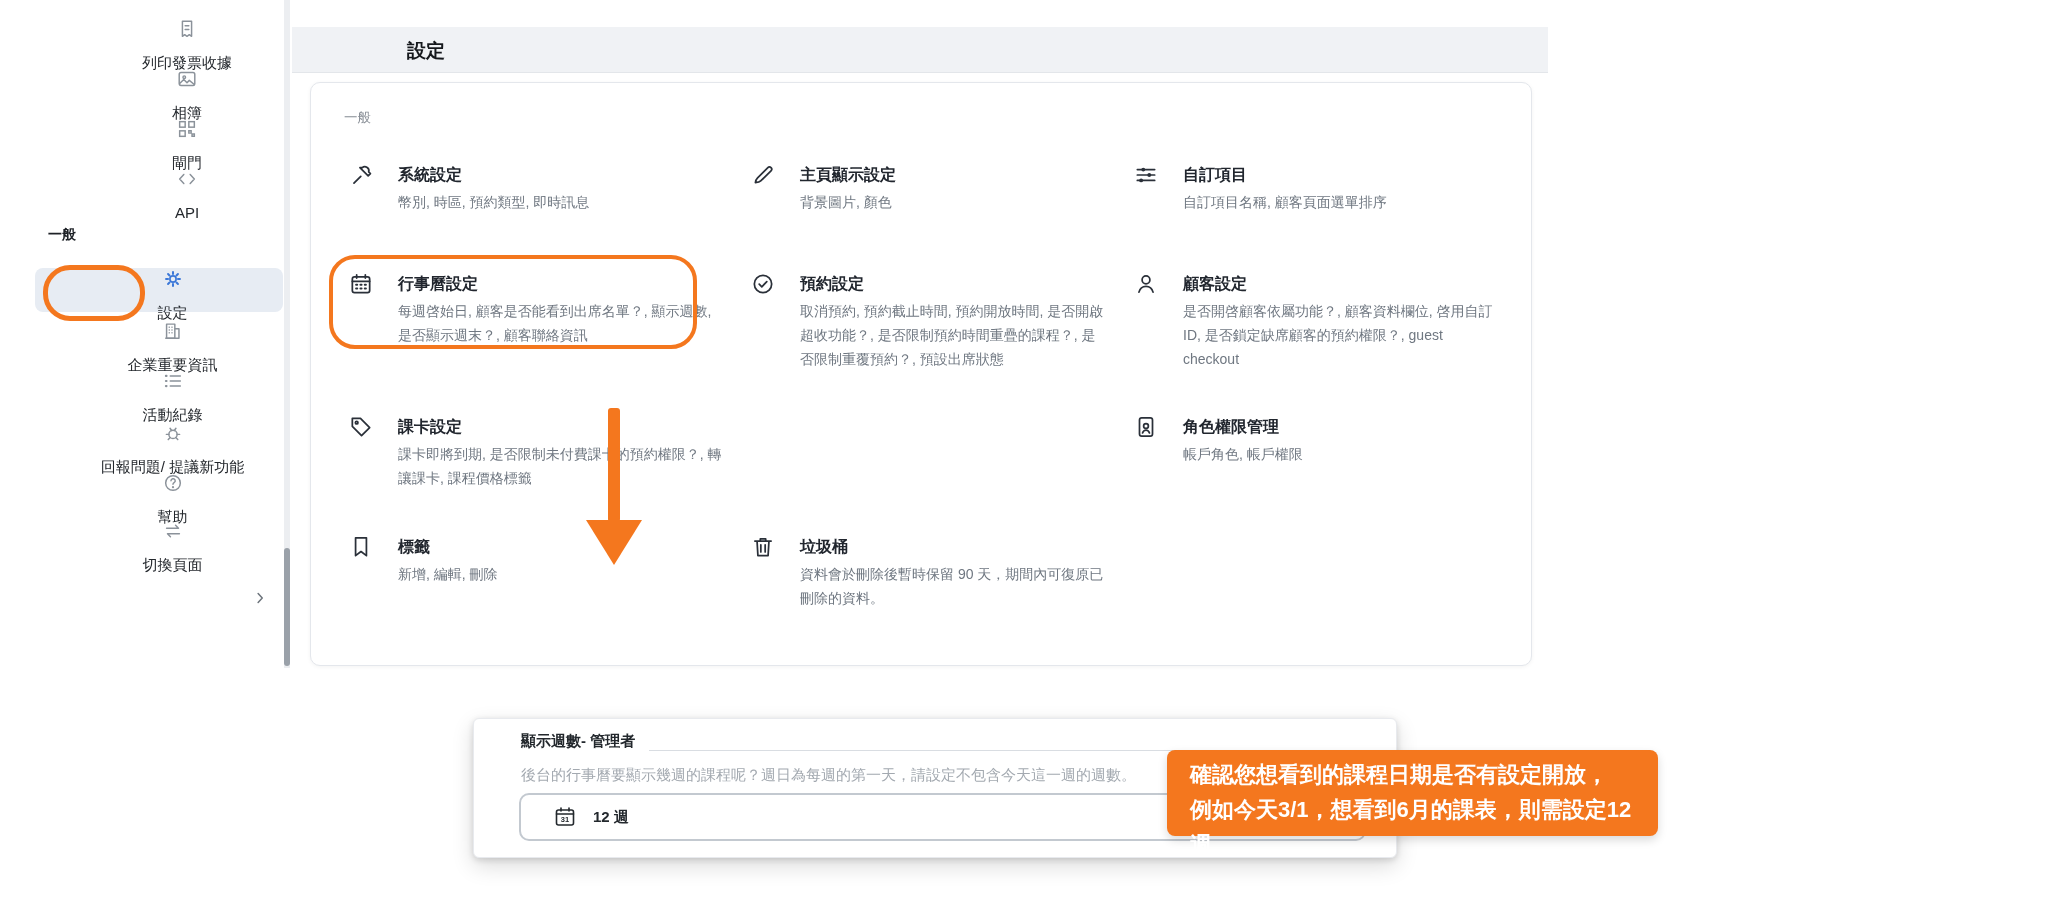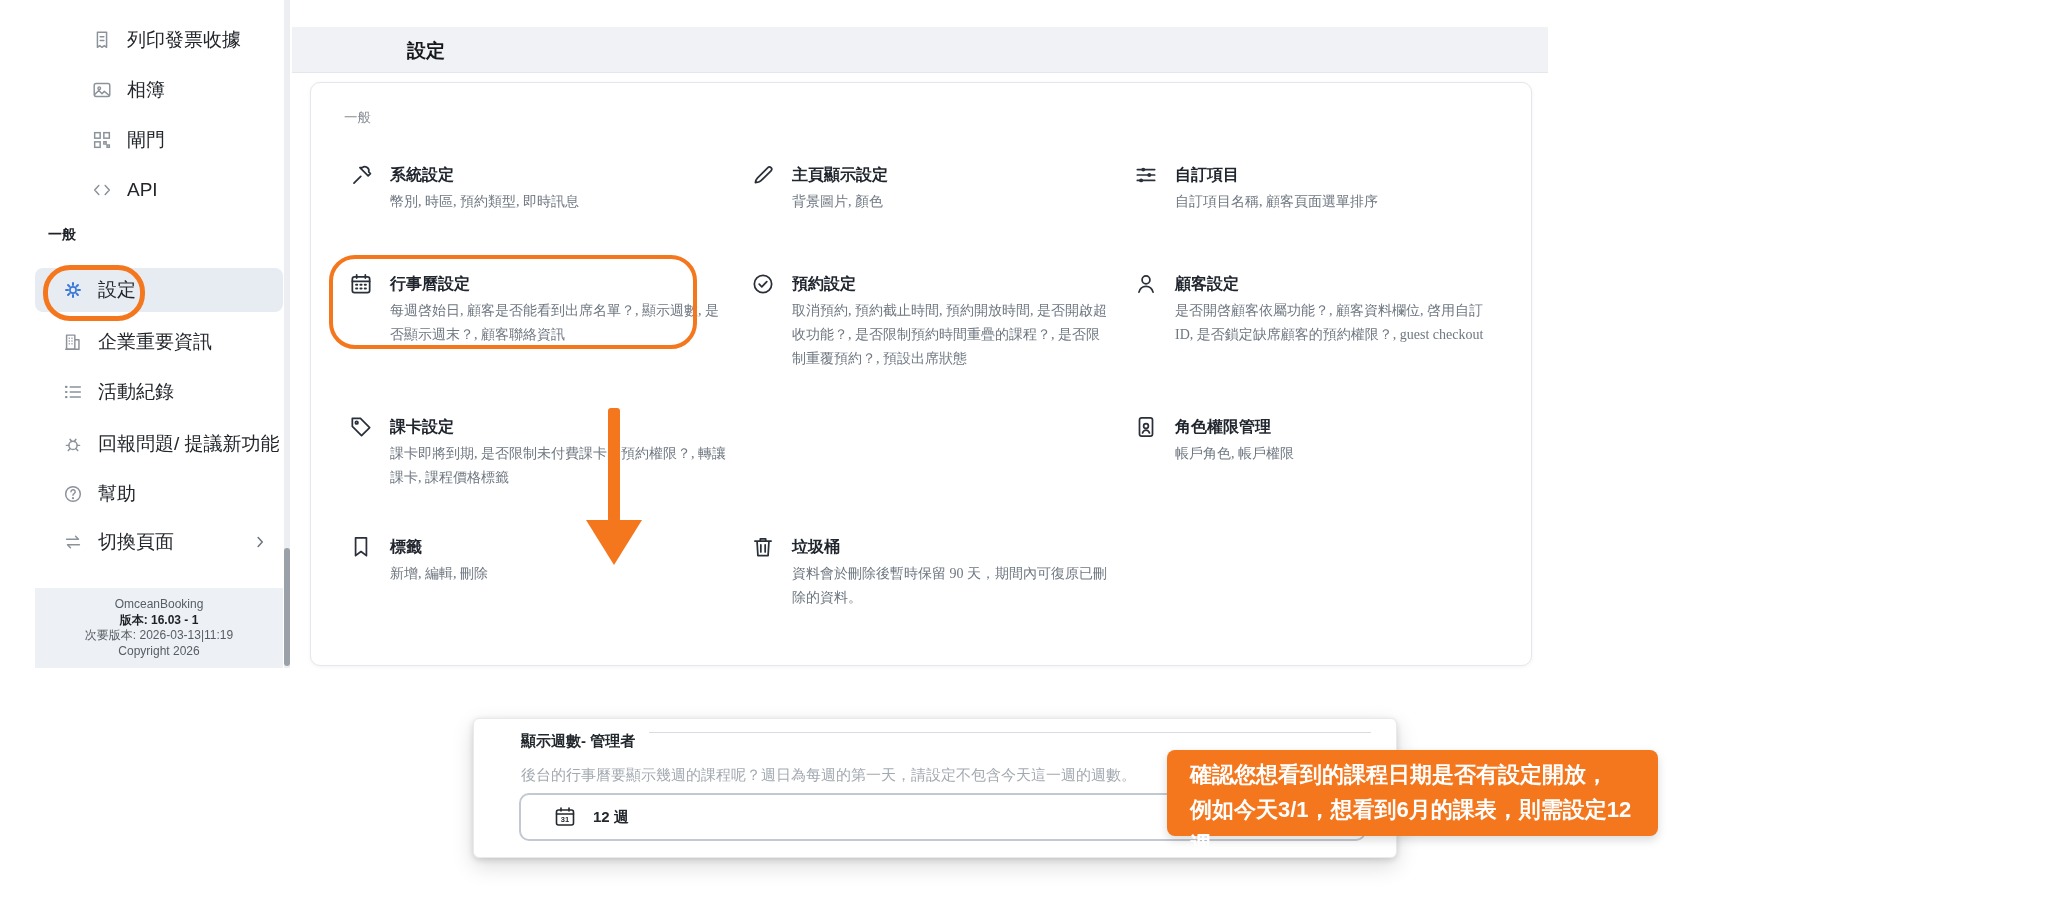--- a/index.html
+++ b/index.html
@@ -3,21 +3,21 @@
 <meta charset="utf-8">
 <style>
   html,body{margin:0;padding:0;background:#fff;}
   .screen{position:relative;width:2048px;height:900px;background:#fff;overflow:hidden;
           font-family:"Liberation Sans","DejaVu Sans",sans-serif;color:#23272c;
           --accent:#F4771E;}
   svg{display:block;}
   
   .sidebar{position:absolute;left:0;top:0;width:290px;height:668px;background:#fff;}
   .side-item{position:absolute;left:35px;width:248px;height:44px;display:flex;align-items:center;gap:14px;
-             font-size:19px;color:#23272c;cursor:pointer;}
+             font-size:15px;color:#23272c;cursor:pointer;flex-direction:column;}
   .side-item .sicon{width:22px;height:22px;color:#8b929a;flex:none;}
   .side-item.indent{padding-left:56px;width:192px;}
   .side-item.group{padding-left:27px;width:221px;}
   .side-item.active{background:#E7ECF3;border-radius:8px;}
   .side-item.active .sicon{color:#3C78D8;}
   .side-section{position:absolute;left:48px;top:226px;font-size:14px;font-weight:700;color:#1e2227;}
   .ring{position:absolute;left:8px;top:-3px;width:92px;height:46px;border:5px solid var(--accent);
         border-radius:27px;pointer-events:none;}
   .chev{margin-left:auto;margin-right:14px;width:18px;height:18px;color:#6d747c;}
   .side-footer{position:absolute;left:35px;top:588px;width:248px;height:80px;background:#EDF0F4;
@@ -26,36 +26,36 @@
   .scroll-track{position:absolute;right:0;top:0;width:6px;height:668px;background:#ECEEF1;}
   .scroll-thumb{position:absolute;top:548px;left:0;width:6px;height:118px;background:#9AA1A9;border-radius:3px;}
   
   .topbar{position:absolute;left:292px;top:27px;width:1256px;height:45px;background:#F0F2F5;border-bottom:1px solid #E3E6EA;}
   .page-title{position:absolute;left:115px;top:11px;margin:0;font-size:19px;font-weight:700;color:#15181c;}
   .card{position:absolute;left:310px;top:82px;width:1222px;height:584px;background:#fff;border:1px solid #E4E7EC;
         border-radius:10px;box-shadow:0 1px 4px rgba(0,0,0,.05);box-sizing:border-box;}
   .card-label{position:absolute;left:33px;top:26px;font-size:13.5px;color:#878D95;}
   .grid{position:absolute;left:33px;top:76px;display:grid;grid-template-columns:402px 383px 385px;
         grid-template-rows:109px 143px 120px 130px;}
-  .cell{position:relative;display:flex;gap:16px;padding:4px 20px 0 4px;cursor:pointer;font-family:Liberation Serif, serif;}
+  .cell{position:relative;display:flex;gap:24px;padding:4px 20px 0 4px;cursor:pointer;}
   .micon{width:26px;height:26px;color:#2A3039;flex:none;margin-top:-1px;}
   .ctext{width:345px;}
   .ctitle{font-size:16px;font-weight:700;color:#21262E;line-height:24px;}
   .cdesc{margin-top:3px;font-size:14px;color:#6F7781;line-height:24px;}
   .hl-ring{position:absolute;left:-15px;top:-13px;width:360px;height:86px;border:4px solid var(--accent);
            border-radius:26px;pointer-events:none;}
   
   .down-arrow{position:absolute;left:586px;top:408px;width:56px;height:157px;pointer-events:none;}
   .down-arrow .shaft{position:absolute;left:22px;top:0;width:12px;height:114px;background:var(--accent);border-radius:3px;}
   .down-arrow .head{position:absolute;left:0;top:112px;width:0;height:0;
            border-left:28px solid transparent;border-right:28px solid transparent;border-top:45px solid var(--accent);}
   
   .weeks-panel{position:absolute;left:473px;top:718px;width:924px;height:140px;background:#fff;border-radius:6px;
                border:1px solid #E8EAEE;box-shadow:0 2px 6px rgba(0,0,0,.14),0 8px 22px rgba(0,0,0,.14);box-sizing:border-box;}
-  .wp-head{position:absolute;left:47px;top:13px;right:25px;display:flex;align-items:flex-start;gap:14px;}
+  .wp-head{position:absolute;left:47px;top:13px;right:25px;display:flex;align-items:flex-end;gap:14px;}
   .wp-label{font-size:15px;font-weight:700;color:#23282D;white-space:nowrap;}
   .wp-line{flex:1;height:1px;background:#D9DDE2;}
   .wp-desc{position:absolute;left:47px;top:47px;font-size:15px;color:#A3A9B0;}
   .wp-field{position:absolute;left:45px;top:74px;width:847px;height:48px;border:2px solid #C3C9D0;border-radius:10px;
             display:flex;align-items:center;gap:16px;padding-left:32px;box-sizing:border-box;cursor:pointer;background:#fff;}
   .wp-field .ficon{width:24px;height:24px;color:#23282D;}
   .wp-value{font-size:15px;font-weight:700;color:#23282D;}
   
   .callout{position:absolute;left:1167px;top:750px;width:491px;height:86px;background:var(--accent);border-radius:8px;
            color:#fff;font-size:22px;font-weight:700;line-height:35px;padding:7px 0 0 23px;box-sizing:border-box;
@@ -172,26 +172,20 @@
           </svg>
       </span>
       <span>切換頁面</span>
       <span class="chev">
         <svg viewBox="0 0 24 24" width="18" height="18" fill="none" stroke="currentColor" stroke-width="2" stroke-linecap="round" stroke-linejoin="round">
             <path d="M9.5 6l5.5 6-5.5 6"></path>
           </svg>
       </span>
     </div>
 
-    <div class="side-footer">
-      <div>OmceanBooking</div>
-      <div class="ver">版本: 16.03 - 1</div>
-      <div>次要版本: 2026-03-13|11:19</div>
-      <div>Copyright 2026</div>
-    </div>
 
     <div class="scroll-track">
       <div class="scroll-thumb"></div>
     </div>
   </aside>
 
   <div class="topbar">
     <h1 class="page-title">設定</h1>
   </div>
 

